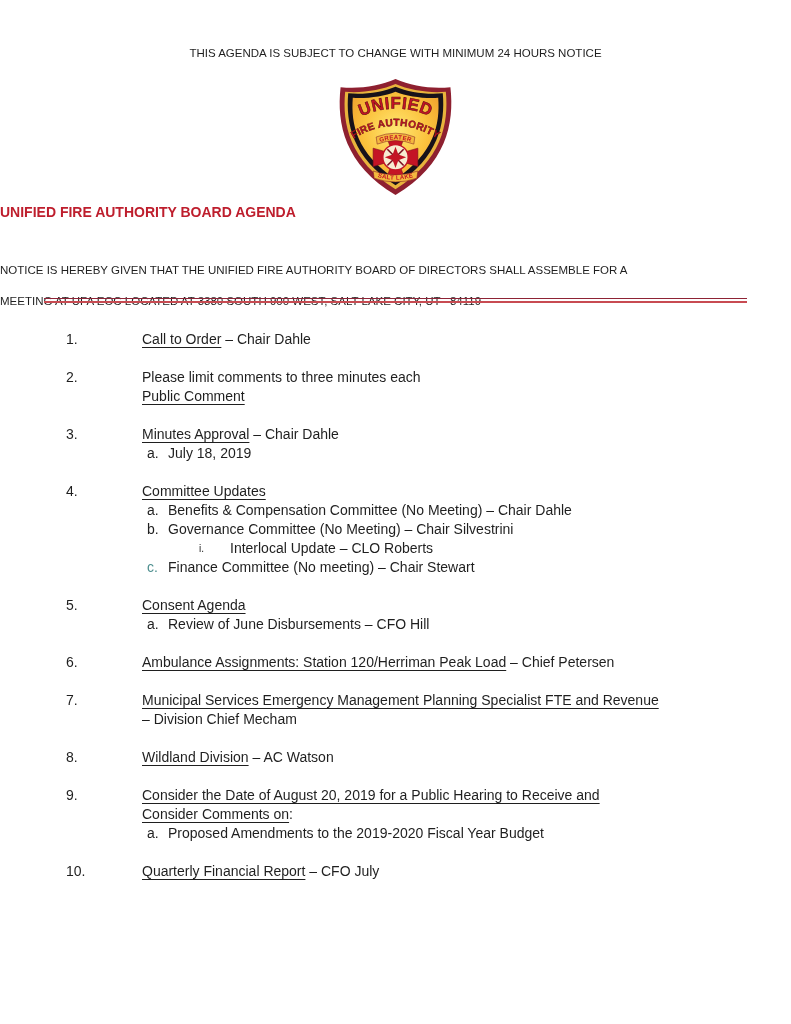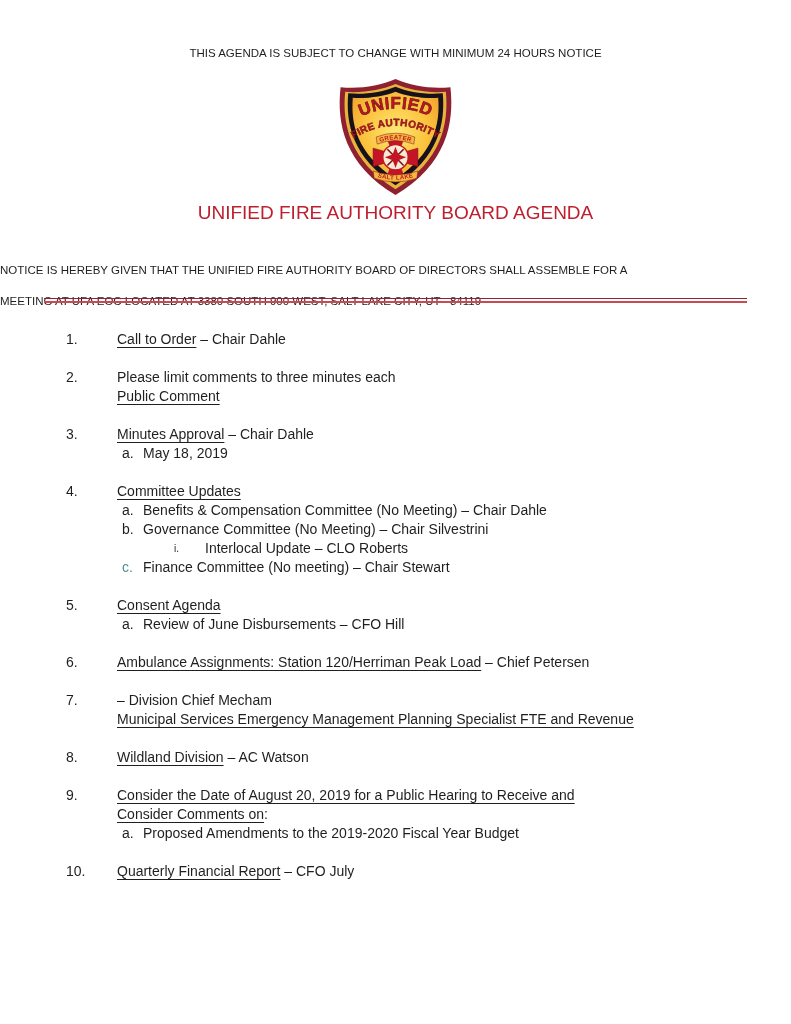--- a/index.html
+++ b/index.html
@@ -28,22 +28,22 @@
     position: absolute; top: 77px; left: 334px;
     width: 123px; height: 120px;
   }
   .badge text { font-family: "Liberation Sans", sans-serif; font-weight: bold; text-anchor: middle; }
   .bt-unified { font-size: 16.5px; fill: #C41425; stroke: #5A0E14; stroke-width: 0.55px; letter-spacing: 0.6px; }
   .bt-fireauth { font-size: 10px; fill: #C41425; stroke: #5A0E14; stroke-width: 0.4px; letter-spacing: 0.3px; }
   .bt-small { font-size: 6px; fill: #C41425; letter-spacing: 0.3px; }
 
   .doc-title {
     position: absolute; top: 203px; left: 0; right: 0;
-    text-align: center;
-    font-size: 19px; line-height: 19px; font-weight: normal;
+    text-align: left;
+    font-size: 14px; line-height: 19px; font-weight: bold;
     color: var(--title-red, #BE1E2D);
   }
   .doc-datetime {
     position: absolute; top: 226px; left: 0; right: 0;
     text-align: center;
     font-size: 14.5px; line-height: 18px;
     color: #222222;
   }
   .assembly {
     position: absolute; left: 0; right: 0;
@@ -59,21 +59,21 @@
     border-top: 1px solid var(--rule-top, #8E2335);
     border-bottom: 2px solid var(--rule-bottom, #C84B52);
   }
 
   .agenda {
     position: absolute; top: 330px; left: 66px; width: 681px;
     font-size: 14px; color: var(--text-color, #1f1f1f);
   }
   .item { display: flex; margin-bottom: 19px; }
   .item-num { width: 51px; flex: none; line-height: 19px; }
-  .item-body { flex: 1; min-width: 0; }
+  .item-body { flex: 1; min-width: 0; margin-left: 25px; }
   .line { line-height: 19px; }
   .useg {
     text-decoration: underline;
     text-decoration-thickness: 1px;
     text-underline-offset: 3px;
   }
   .child { display: flex; margin-left: 5px; }
   .child-marker { width: 21px; flex: none; line-height: 19px; }
   .child-body { flex: 1; min-width: 0; }
   .subchild { display: flex; margin-left: 29px; }
@@ -144,21 +144,21 @@
           <div class="line"><span class="useg">Public Comment</span></div>
         </div>
       </div>
       <div class="item">
         <div class="item-num">3.</div>
         <div class="item-body">
           <div class="line"><span class="useg">Minutes Approval</span><span class="seg"> – Chair Dahle</span></div>
           <div class="child">
             <span class="child-marker">a.</span>
             <div class="child-body">
-              <div class="line"><span class="seg">May 18, 2019</span></div>
+              <div class="line"><span class="seg">July 18, 2019</span></div>
             </div>
           </div>
         </div>
       </div>
       <div class="item">
         <div class="item-num">4.</div>
         <div class="item-body">
           <div class="line"><span class="useg">Committee Updates</span></div>
           <div class="child">
             <span class="child-marker">a.</span>
@@ -200,22 +200,22 @@
       </div>
       <div class="item">
         <div class="item-num">6.</div>
         <div class="item-body">
           <div class="line"><span class="useg">Ambulance Assignments: Station 120/Herriman Peak Load</span><span class="seg"> – Chief Petersen</span></div>
         </div>
       </div>
       <div class="item">
         <div class="item-num">7.</div>
         <div class="item-body">
+          <div class="line"><span class="useg">Municipal Services Emergency Management Planning Specialist FTE and Revenue</span></div>
           <div class="line"><span class="seg">– Division Chief Mecham</span></div>
-          <div class="line"><span class="useg">Municipal Services Emergency Management Planning Specialist FTE and Revenue</span></div>
         </div>
       </div>
       <div class="item">
         <div class="item-num">8.</div>
         <div class="item-body">
           <div class="line"><span class="useg">Wildland Division</span><span class="seg"> – AC Watson</span></div>
         </div>
       </div>
       <div class="item">
         <div class="item-num">9.</div>

